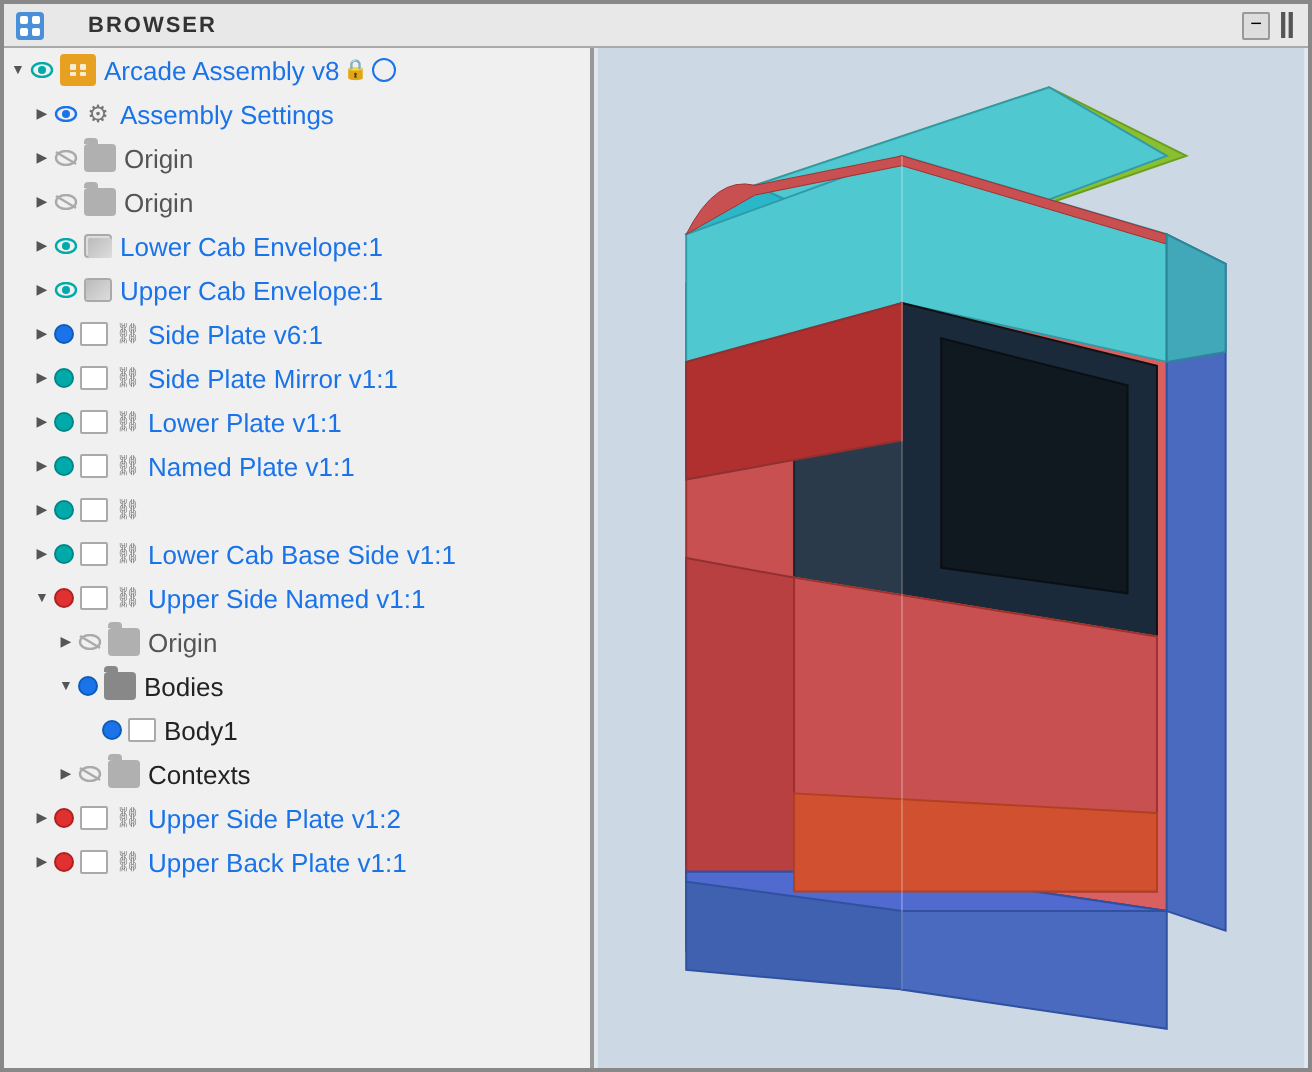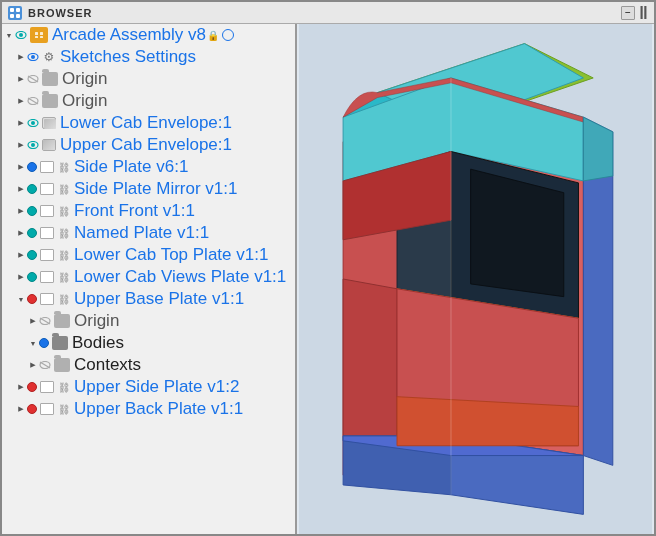--- a/index.html
+++ b/index.html
@@ -20,21 +20,21 @@
       display: flex;
       flex-direction: column;
       background: #c8c8c8;
     }
     .title-bar {
       background: #e8e8e8;
       border-bottom: 1px solid #aaa;
       padding: 3px 6px;
       display: flex;
       align-items: center;
-      gap: 6px;
+      gap: 22px;
       height: 22px;
     }
     .title-bar-icon {
       width: 14px;
       height: 14px;
       background: #4a90d9;
       border-radius: 2px;
       display: flex; align-items: center; justify-content: center;
       color: white; font-size: 9px; font-weight: bold;
     }
@@ -116,21 +116,21 @@
     .folder-icon.dark-gray::before { background: #888; }
     .gear-icon {
       width: 14px; height: 14px;
       display: flex; align-items: center; justify-content: center;
       font-size: 12px; color: #777;
       flex-shrink: 0;
       margin: 0 2px;
     }
     .item-label {
       color: #1a73e8;
-      font-size: 17px;
+      font-size: 13px;
       margin-left: 2px;
     }
     .item-label.gray { color: #555; }
     .item-label.black { color: #222; }
     .link-icon {
       width: 12px; height: 12px;
       display: flex; align-items: center; justify-content: center;
       font-size: 10px; color: #777;
       flex-shrink: 0;
       margin: 0 2px;
@@ -262,21 +262,21 @@
         <div class="tree-item">
           <div class="indent" style="width:14px"></div>
           <div class="expand-tri closed"></div>
           <div class="eye-icon">
             <svg width="12" height="8" viewBox="0 0 12 8">
                 <ellipse cx="6" cy="4" rx="5" ry="3.5" fill="none" stroke="#1a73e8" stroke-width="1.2"></ellipse>
                 <circle cx="6" cy="4" r="2" fill="#1a73e8"></circle>
               </svg>
           </div>
           <div class="gear-icon">⚙</div>
-          <span class="item-label">Sketches Settings</span>
+          <span class="item-label">Assembly Settings</span>
         </div>
 
 
         <div class="tree-item">
           <div class="indent" style="width:14px"></div>
           <div class="expand-tri closed"></div>
           <div class="eye-icon hidden">
             <svg width="12" height="8" viewBox="0 0 12 8">
                 <line x1="1" y1="1" x2="11" y2="7" stroke="#aaa" stroke-width="1.2"></line>
                 <ellipse cx="6" cy="4" rx="5" ry="3.5" fill="none" stroke="#aaa" stroke-width="1.2"></ellipse>
@@ -346,57 +346,56 @@
           <div class="link-icon">⛓</div>
           <span class="item-label">Side Plate Mirror v1:1</span>
         </div>
 
         <div class="tree-item">
           <div class="indent" style="width:14px"></div>
           <div class="expand-tri closed"></div>
           <div class="vl-teal visibility-light"></div>
           <div class="box-icon" style="width:14px;height:12px;border:1px solid #aaa;background:white;flex-shrink:0;margin:0 2px;border-radius:1px;"></div>
           <div class="link-icon">⛓</div>
-          <span class="item-label">Front Front v1:1</span>
+          <span class="item-label">Lower Plate v1:1</span>
         </div>
 
         <div class="tree-item">
           <div class="indent" style="width:14px"></div>
           <div class="expand-tri closed"></div>
           <div class="vl-teal visibility-light"></div>
           <div class="box-icon" style="width:14px;height:12px;border:1px solid #aaa;background:white;flex-shrink:0;margin:0 2px;border-radius:1px;"></div>
           <div class="link-icon">⛓</div>
           <span class="item-label">Named Plate v1:1</span>
         </div>
 
         <div class="tree-item">
           <div class="indent" style="width:14px"></div>
           <div class="expand-tri closed"></div>
           <div class="vl-teal visibility-light"></div>
           <div class="box-icon" style="width:14px;height:12px;border:1px solid #aaa;background:white;flex-shrink:0;margin:0 2px;border-radius:1px;"></div>
           <div class="link-icon">⛓</div>
-          <span class="item-label">Lower Cab Top Plate v1:1</span>
         </div>
 
         <div class="tree-item">
           <div class="indent" style="width:14px"></div>
           <div class="expand-tri closed"></div>
           <div class="vl-teal visibility-light"></div>
           <div class="box-icon" style="width:14px;height:12px;border:1px solid #aaa;background:white;flex-shrink:0;margin:0 2px;border-radius:1px;"></div>
           <div class="link-icon">⛓</div>
-          <span class="item-label">Lower Cab Views Plate v1:1</span>
+          <span class="item-label">Lower Cab Base Side v1:1</span>
         </div>
 
         <div class="tree-item">
           <div class="indent" style="width:14px"></div>
           <div class="expand-tri open"></div>
           <div class="vl-red visibility-light"></div>
           <div class="box-icon" style="width:14px;height:12px;border:1px solid #aaa;background:white;flex-shrink:0;margin:0 2px;border-radius:1px;"></div>
           <div class="link-icon">⛓</div>
-          <span class="item-label">Upper Base Plate v1:1</span>
+          <span class="item-label">Upper Side Named v1:1</span>
         </div>
 
         <div class="tree-item">
           <div class="indent" style="width:26px"></div>
           <div class="expand-tri closed"></div>
           <div class="eye-icon hidden">
             <svg width="12" height="8" viewBox="0 0 12 8">
                 <line x1="1" y1="1" x2="11" y2="7" stroke="#aaa" stroke-width="1.2"></line>
                 <ellipse cx="6" cy="4" rx="5" ry="3.5" fill="none" stroke="#aaa" stroke-width="1.2"></ellipse>
               </svg>
@@ -406,20 +405,27 @@
         </div>
 
         <div class="tree-item">
           <div class="indent" style="width:26px"></div>
           <div class="expand-tri open"></div>
           <div class="vl-blue visibility-light"></div>
           <div class="folder-icon dark-gray"></div>
           <span class="item-label black">Bodies</span>
         </div>
 
+        <div class="tree-item">
+          <div class="indent" style="width:38px"></div>
+          <div class="expand-tri empty"></div>
+          <div class="vl-blue visibility-light"></div>
+          <div class="box-icon" style="width:14px;height:12px;border:1px solid #aaa;background:white;flex-shrink:0;margin:0 2px;border-radius:1px;"></div>
+          <span class="item-label black">Body1</span>
+        </div>
 
         <div class="tree-item">
           <div class="indent" style="width:26px"></div>
           <div class="expand-tri closed"></div>
           <div class="eye-icon hidden">
             <svg width="12" height="8" viewBox="0 0 12 8">
                 <line x1="1" y1="1" x2="11" y2="7" stroke="#aaa" stroke-width="1.2"></line>
                 <ellipse cx="6" cy="4" rx="5" ry="3.5" fill="none" stroke="#aaa" stroke-width="1.2"></ellipse>
               </svg>
           </div>

